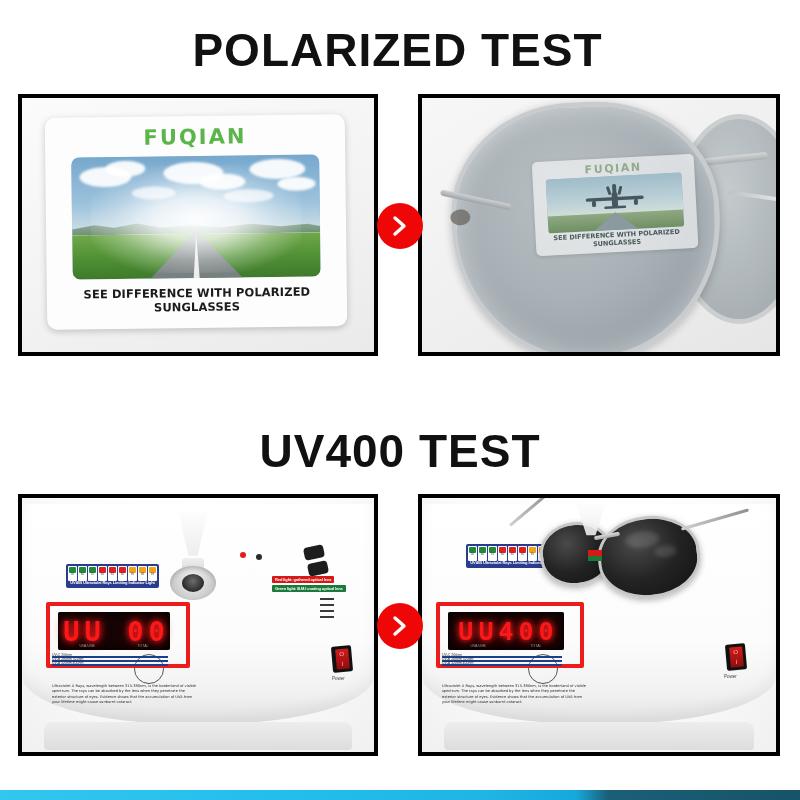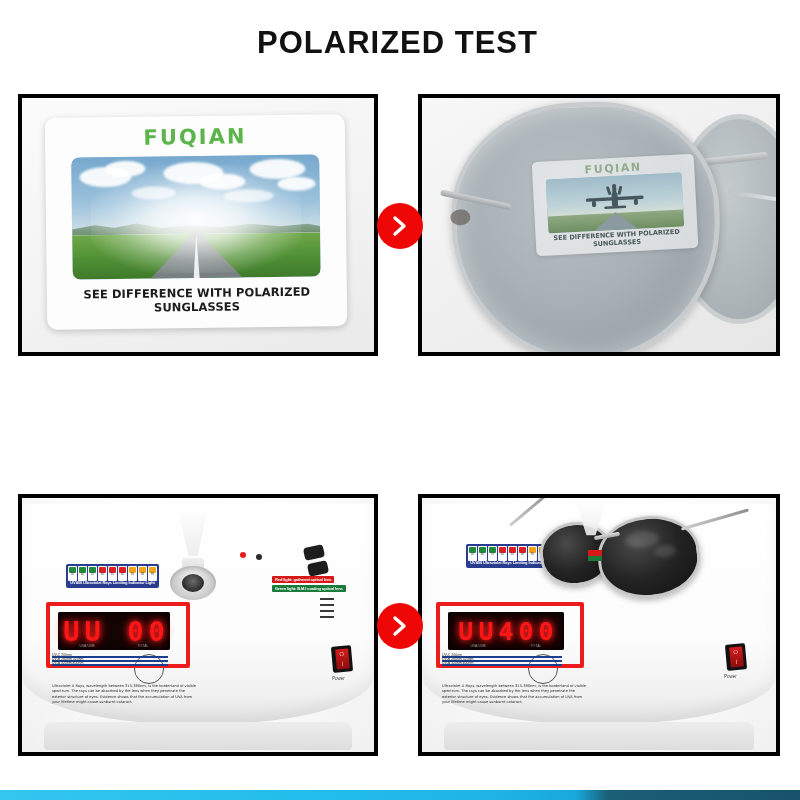--- a/index.html
+++ b/index.html
@@ -8,21 +8,21 @@
     font-family:"Liberation Sans", sans-serif;
     overflow:hidden;position:relative;
   }
   .page{position:relative;width:800px;height:800px;background:#fff;}
 
   
   .section-title{
     text-align:center;font-weight:bold;color:#111;
     letter-spacing:1px;line-height:1;
   }
-  #title-polarized{position:absolute;left:0;top:27px;width:795px;font-size:31px;}
+  #title-polarized{position:absolute;left:0;top:27px;width:795px;font-size:46px;}
   #title-uv{position:absolute;left:0;top:428px;width:800px;font-size:46px;}
 
   
   .panel{
     position:absolute;border:4px solid #000;background:#7dd3fc;
     overflow:hidden;box-sizing:border-box;
   }
   #panel-pol-left {left:18px; top:94px;  width:360px; height:262px;}
   #panel-pol-right{left:418px;top:94px;  width:362px; height:262px;}
   #panel-uv-left  {left:18px; top:494px; width:360px; height:262px;}
@@ -287,20 +287,21 @@
               <rect x="22" y="22" width="22" height="2.6" rx="1.3"></rect>
             </g>
           </svg>
         </div>
 
         <div class="inner-caption">SEE DIFFERENCE WITH POLARIZED SUNGLASSES</div>
       </div>
     </div>
   </div>
 
+  <div class="section-title" id="title-uv">UV400 TEST</div>
 
   <div class="panel" id="panel-uv-left">
     <div class="uv-bg"></div>
     <div class="uv-body"></div>
     <div class="uv-base"></div>
 
     <div class="led-strip" style="left:44px;top:66px;">
       <div class="led-row">
         <div class="led-cell">
             <div class="led-dot" style="background:#1f8a3a"></div>

